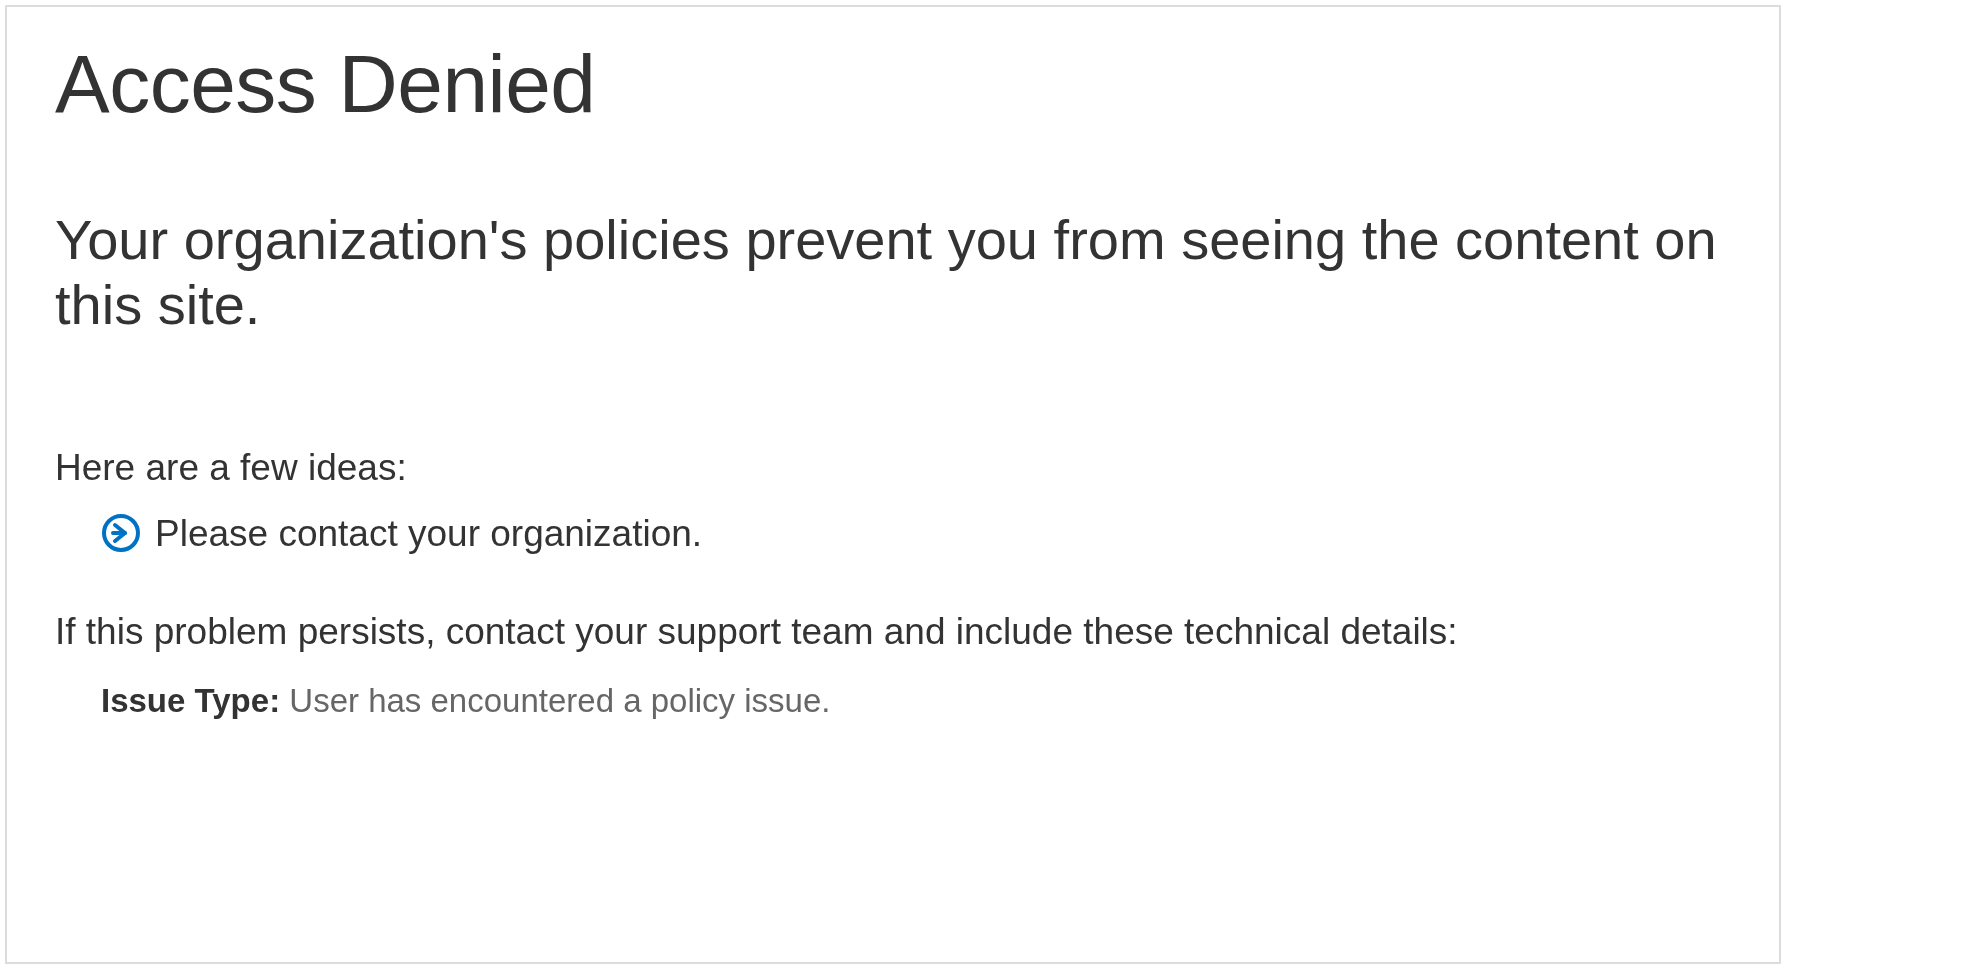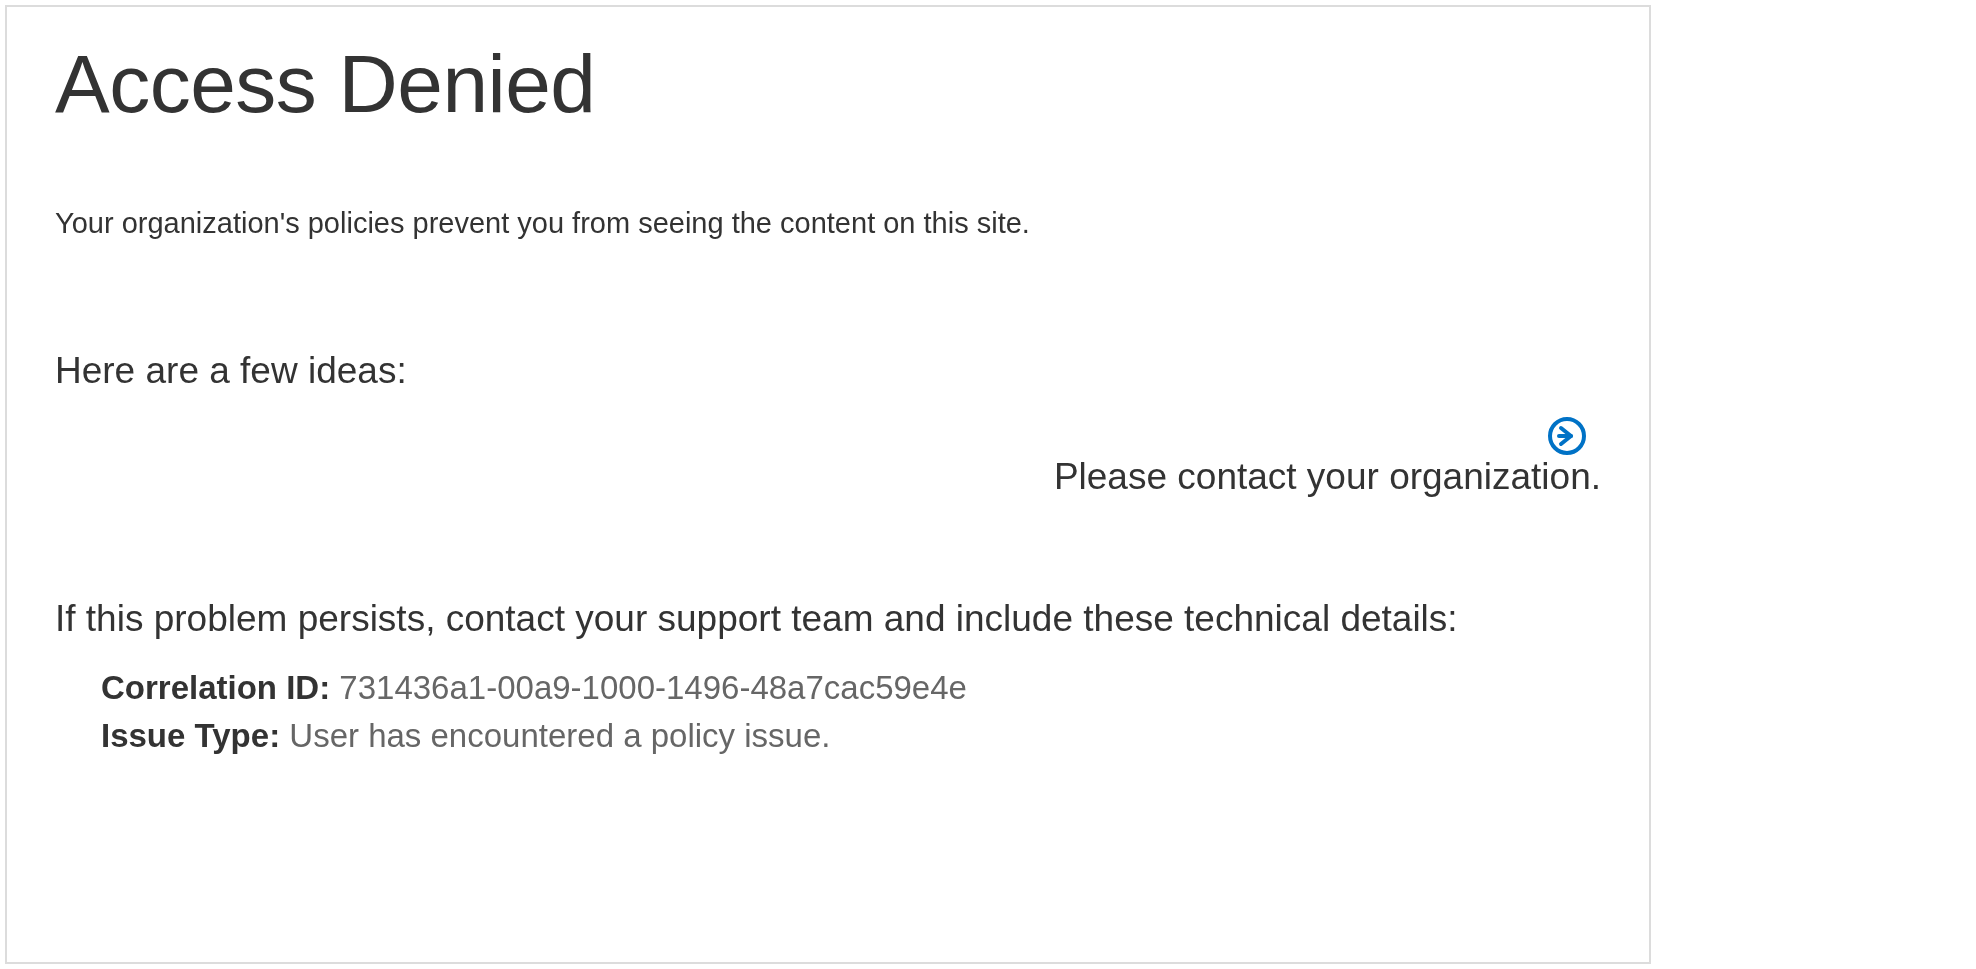--- a/index.html
+++ b/index.html
@@ -8,49 +8,48 @@
       box-sizing: border-box;
     }
     body {
       font-family: "Segoe UI", "Segoe UI Light", -apple-system, BlinkMacSystemFont, sans-serif;
       background: #ffffff;
       padding: 5px;
     }
     .page-container {
       border: 2px solid #dcdcdc;
       padding: 30px 48px 56px 48px;
-      width: 1646px;
+      width: 1776px;
       height: 959px;
       background: #ffffff;
     }
     h1.page-title {
       font-size: 82px;
       font-weight: 300;
       color: #333333;
       margin-bottom: 76px;
       letter-spacing: -0.5px;
     }
     .message-text {
-      font-size: 29px;
+      font-size: 56px;
       font-weight: 400;
       color: #333333;
       margin-bottom: 110px;
     }
     .ideas-heading {
       font-size: 37px;
       font-weight: 400;
       color: #333333;
       margin-bottom: 24px;
     }
     .idea-row {
       display: flex;
-      align-items: flex-end;
+      align-items: flex-start;
       margin-left: 46px;
-      margin-bottom: 100px;
-      flex-direction: column;
+      margin-bottom: 56px;
     }
     .idea-icon {
       width: 40px;
       height: 40px;
       margin-right: 14px;
       flex-shrink: 0;
     }
     .idea-text {
       font-size: 37px;
       font-weight: 400;
@@ -104,21 +103,17 @@
         <line x1="24" y1="20" x2="12" y2="20" stroke="#0072c6" stroke-width="4" stroke-linecap="round"></line>
       </svg>
     </span>
     <span class="idea-text">Please contact your organization.</span>
   </div>
 
   <p class="support-heading">If this problem persists, contact your support team and include these technical details:</p>
 
   <div class="details-block">
     <div class="detail-row">
-      <span class="detail-label">Correlation ID:</span>
-      <span class="detail-value">731436a1-00a9-1000-1496-48a7cac59e4e</span>
-    </div>
-    <div class="detail-row">
       <span class="detail-label">Issue Type:</span>
       <span class="detail-value">User has encountered a policy issue.</span>
     </div>
   </div>
 </div>
 
 </body></html>

